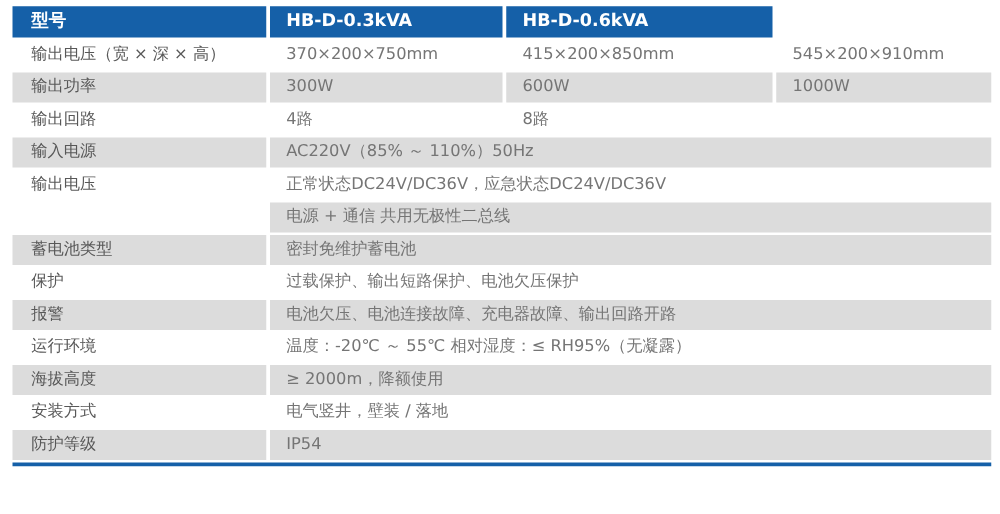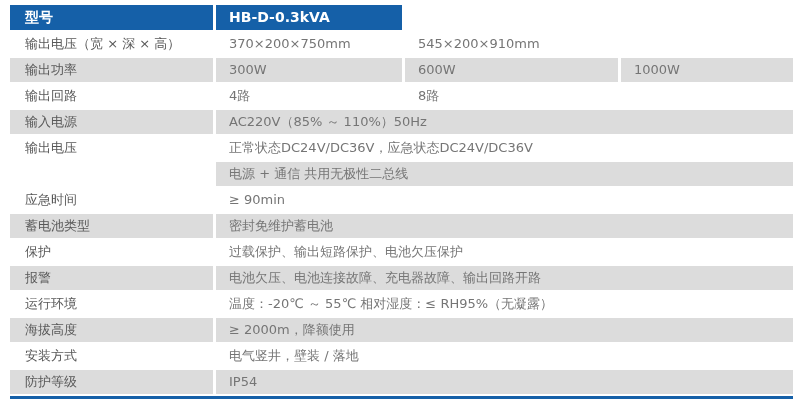--- a/index.html
+++ b/index.html
@@ -62,25 +62,27 @@
   }
 </style>
 </head>
 <body>
 
 <div class="spec-table">
 
   <div class="row head">
     <div class="cell label">型号</div>
     <div class="cell value">HB-D-0.3kVA</div>
+    <div class="cell value">HB-D-0.6kVA</div>
   </div>
 
   <div class="row white">
     <div class="cell label">输出电压（宽 × 深 × 高）</div>
     <div class="cell value">370×200×750mm</div>
+    <div class="cell value">415×200×850mm</div>
     <div class="cell value">545×200×910mm</div>
   </div>
 
   <div class="row gray">
     <div class="cell label">输出功率</div>
     <div class="cell value">300W</div>
     <div class="cell value">600W</div>
     <div class="cell value">1000W</div>
   </div>
 
@@ -98,24 +100,20 @@
 
   <div class="row white">
     <div class="cell label">输出电压</div>
     <div class="cell value span-cell">正常状态DC24V/DC36V，应急状态DC24V/DC36V</div>
   </div>
 
   <div class="row gray">
     <div class="cell value span-cell">电源 + 通信 共用无极性二总线</div>
   </div>
 
-  <div class="row white">
-    <div class="cell label">应急时间</div>
-    <div class="cell value span-cell">≥ 90min</div>
-  </div>
 
   <div class="row gray">
     <div class="cell label">蓄电池类型</div>
     <div class="cell value span-cell">密封免维护蓄电池</div>
   </div>
 
   <div class="row white">
     <div class="cell label">保护</div>
     <div class="cell value span-cell">过载保护、输出短路保护、电池欠压保护</div>
   </div>

